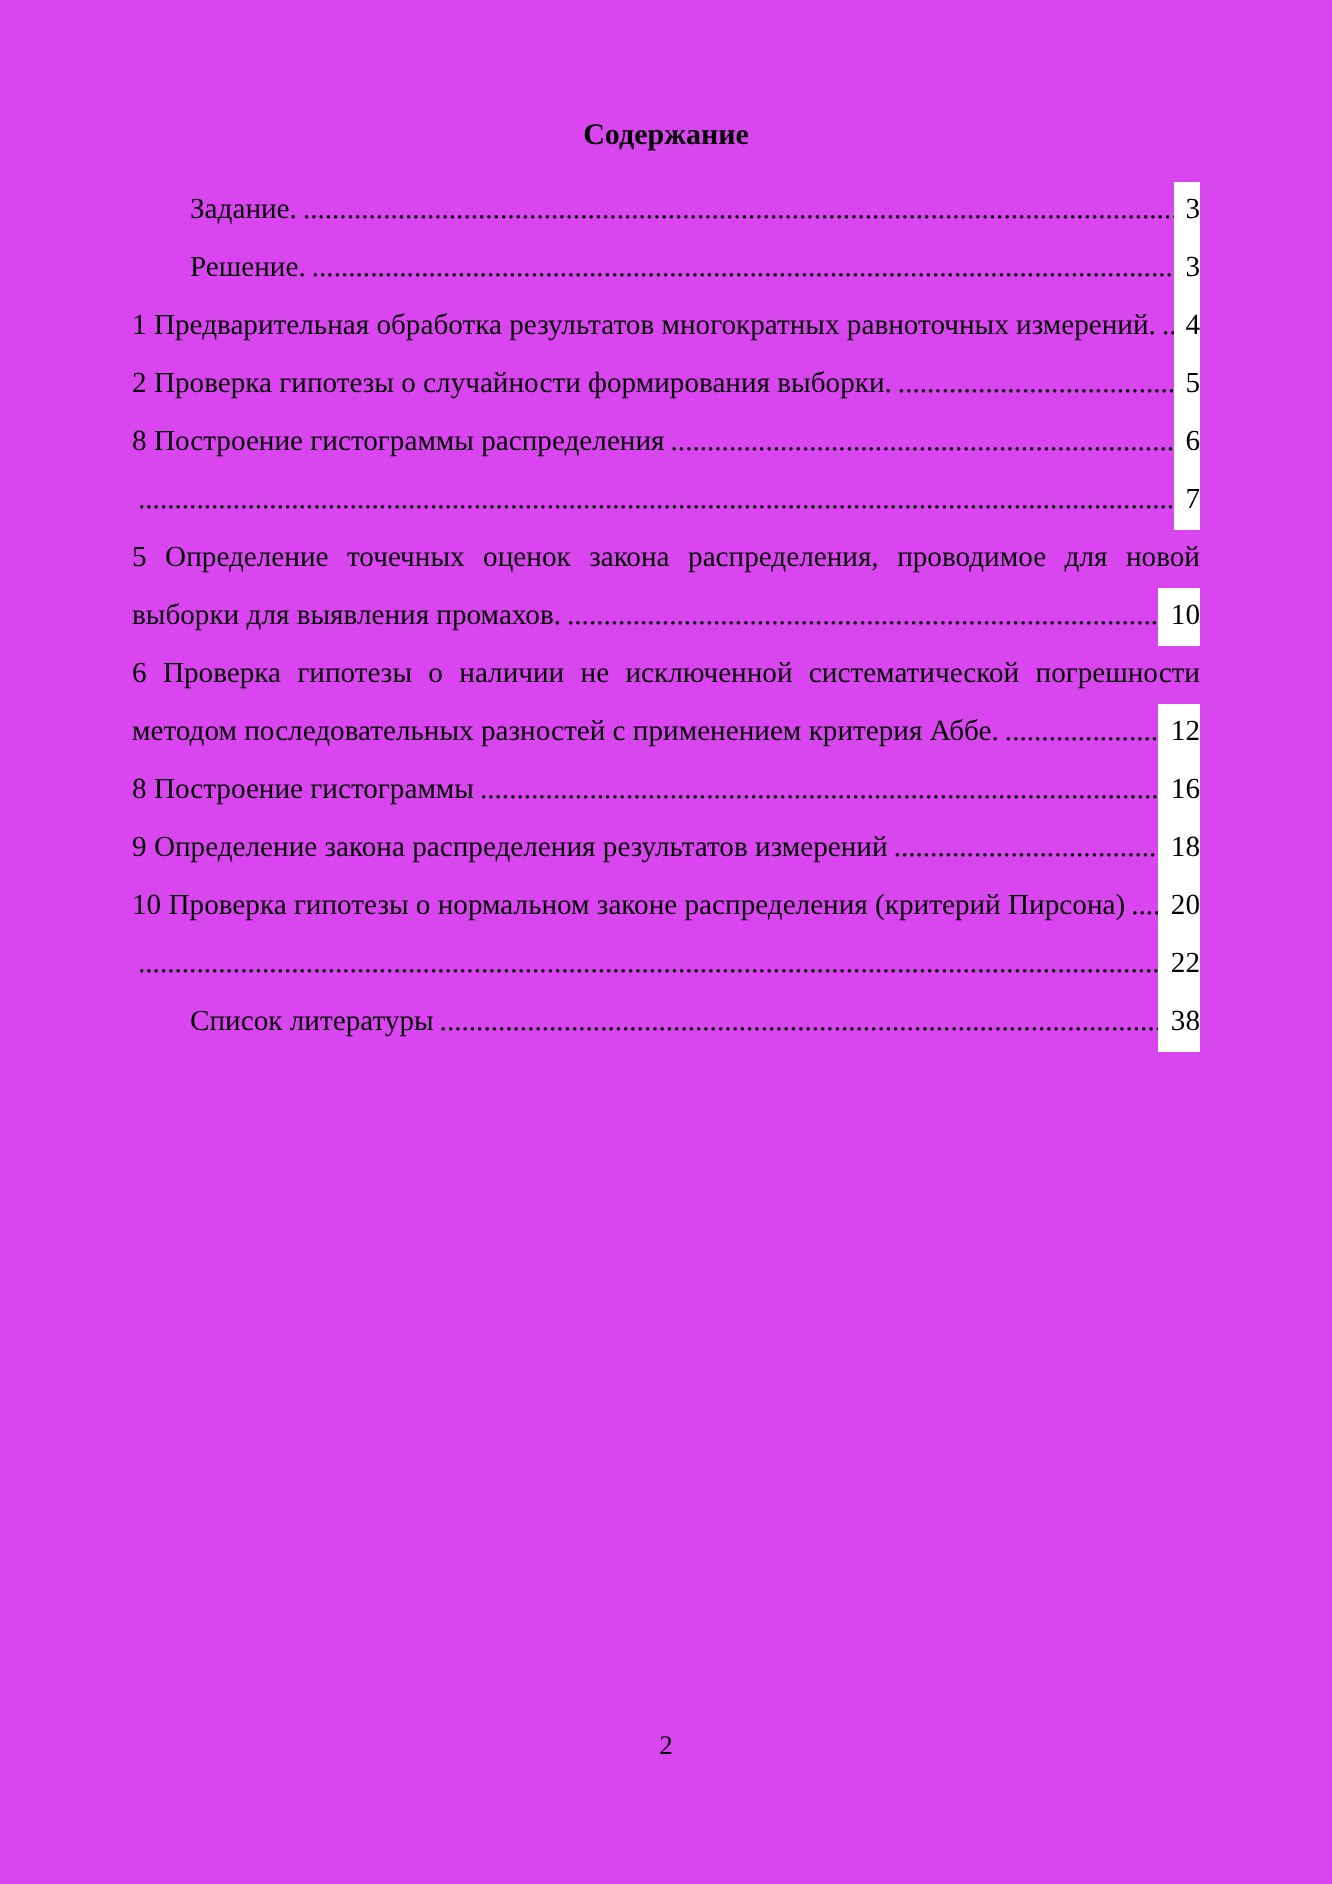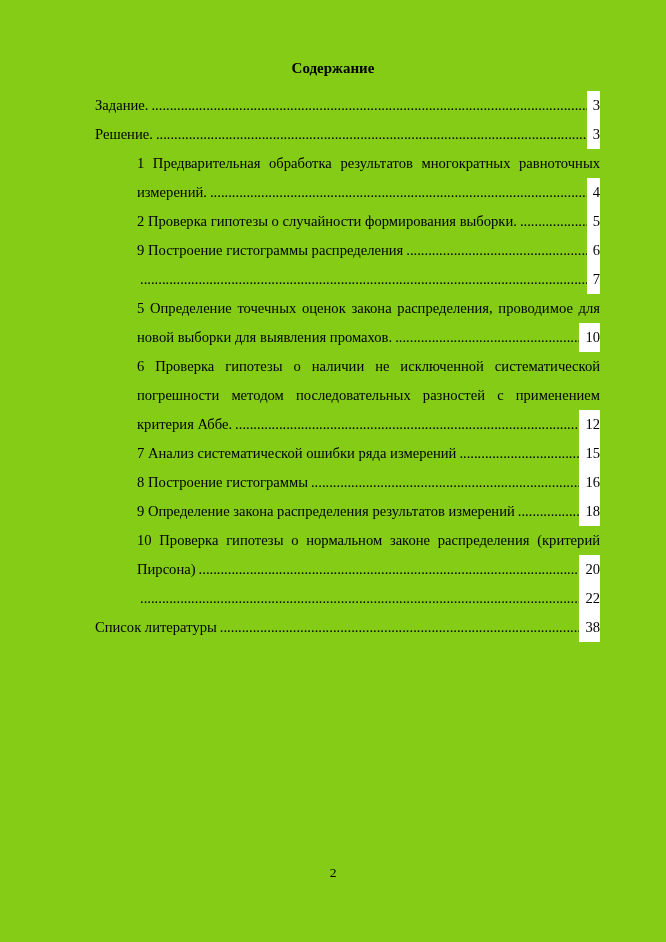--- a/index.html
+++ b/index.html
@@ -4,21 +4,21 @@
 <style>
   html, body {
     margin: 0;
     padding: 0;
     background: #ffffff;
   }
   .page {
     width: 666px;
     height: 942px;
     position: relative;
-    background: #84cc16;
+    background: #d946ef;
     color: #000000;
     font-family: "Liberation Serif", "DejaVu Serif", serif;
     font-size: 14.6px;
     overflow: hidden;
   }
   .content {
     position: absolute;
     left: 66px;
     right: 66px;
     top: 54px;
@@ -33,21 +33,21 @@
   .toc {
     line-height: 29px;
   }
   .toc-entry {
     position: relative;
     overflow: hidden;
     text-align: justify;
     font-family: Liberation Serif, serif;
   }
   .toc-entry.lvl0 { margin-left: 29px; }
-  .toc-entry.lvl1 { margin-left: 71px; }
+  .toc-entry.lvl1 { }
   .toc-dots {
     display: inline-block;
     width: 0;
     margin-left: 3px;
     white-space: nowrap;
     overflow: visible;
     vertical-align: baseline;
   }
   .toc-dots::before {
     content: "........................................................................................................................................................................................................";
@@ -74,25 +74,24 @@
 
 <div class="page">
   <div class="content">
     <h1 class="doc-title">Содержание</h1>
     <div class="toc">
 
     <div class="toc-entry lvl0"><span class="toc-text">Задание.</span><span class="toc-dots"></span><span class="toc-page">3</span></div>
         <div class="toc-entry lvl0"><span class="toc-text">Решение.</span><span class="toc-dots"></span><span class="toc-page">3</span></div>
         <div class="toc-entry lvl1"><span class="toc-text">1 Предварительная обработка результатов многократных равноточных измерений.</span><span class="toc-dots"></span><span class="toc-page">4</span></div>
         <div class="toc-entry lvl1"><span class="toc-text">2 Проверка гипотезы о случайности формирования выборки.</span><span class="toc-dots"></span><span class="toc-page">5</span></div>
-        <div class="toc-entry lvl1"><span class="toc-text">9 Построение гистограммы распределения</span><span class="toc-dots"></span><span class="toc-page">6</span></div>
+        <div class="toc-entry lvl1"><span class="toc-text">8 Построение гистограммы распределения</span><span class="toc-dots"></span><span class="toc-page">6</span></div>
         <div class="toc-entry lvl1"><span class="toc-dots"></span><span class="toc-page">7</span></div>
         <div class="toc-entry lvl1"><span class="toc-text">5 Определение точечных оценок закона распределения, проводимое для новой выборки для выявления промахов.</span><span class="toc-dots"></span><span class="toc-page">10</span></div>
         <div class="toc-entry lvl1"><span class="toc-text">6 Проверка гипотезы о наличии не исключенной систематической погрешности методом последовательных разностей с применением критерия Аббе.</span><span class="toc-dots"></span><span class="toc-page">12</span></div>
-        <div class="toc-entry lvl1"><span class="toc-text">7 Анализ систематической ошибки ряда измерений</span><span class="toc-dots"></span><span class="toc-page">15</span></div>
         <div class="toc-entry lvl1"><span class="toc-text">8 Построение гистограммы</span><span class="toc-dots"></span><span class="toc-page">16</span></div>
         <div class="toc-entry lvl1"><span class="toc-text">9 Определение закона распределения результатов измерений</span><span class="toc-dots"></span><span class="toc-page">18</span></div>
         <div class="toc-entry lvl1"><span class="toc-text">10 Проверка гипотезы о нормальном законе распределения (критерий Пирсона)</span><span class="toc-dots"></span><span class="toc-page">20</span></div>
         <div class="toc-entry lvl1"><span class="toc-dots"></span><span class="toc-page">22</span></div>
         <div class="toc-entry lvl0"><span class="toc-text">Список литературы</span><span class="toc-dots"></span><span class="toc-page">38</span></div>
       </div>
   </div>
   <div class="footer-page">2</div>
 </div>
 

